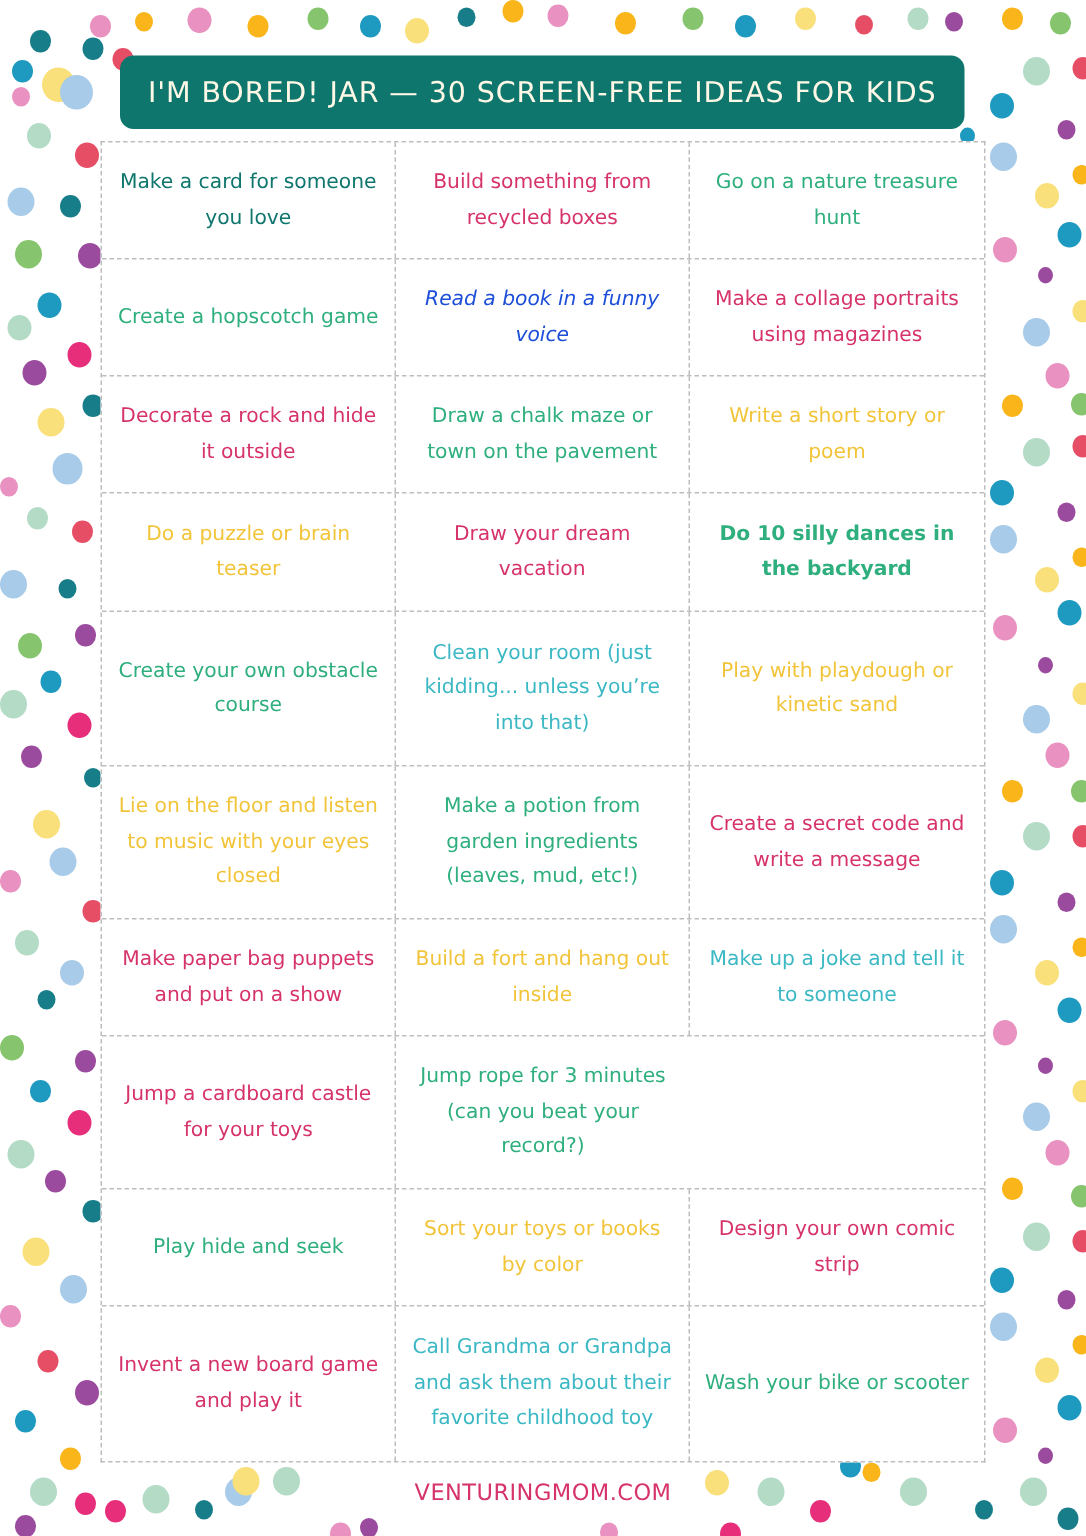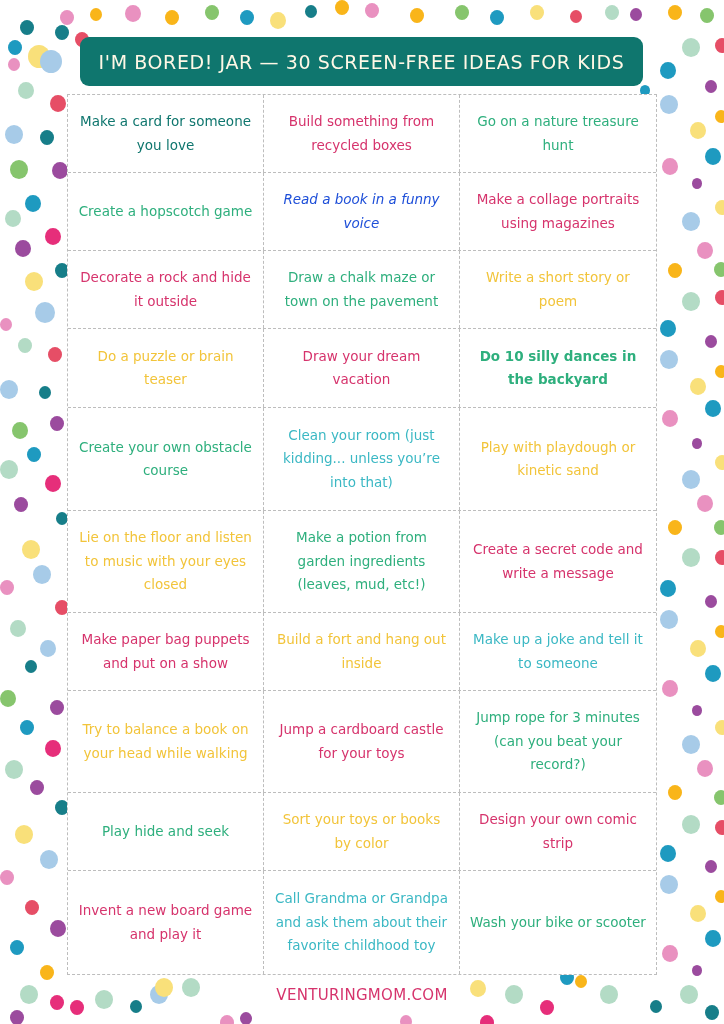--- a/index.html
+++ b/index.html
@@ -273,23 +273,20 @@
       </div>
       <div class="cell">
         <span style="color: rgb(242, 196, 58);">Build a fort and hang out inside</span>
       </div>
       <div class="cell">
         <span style="color: rgb(59, 184, 196);">Make up a joke and tell it to someone</span>
       </div>
     </div>
     <div class="row" style="height: 102px;">
       <div class="cell">
-        <span style="color: rgb(242, 196, 58);">Try to balance a book on your head while walking</span>
-      </div>
-      <div class="cell">
         <span style="color: rgb(214, 51, 108);">Jump a cardboard castle for your toys</span>
       </div>
       <div class="cell">
         <span style="color: rgb(46, 175, 125);">Jump rope for 3 minutes (can you beat your record?)</span>
       </div>
     </div>
     <div class="row" style="height: 78px;">
       <div class="cell">
         <span style="color: rgb(46, 175, 125);">Play hide and seek</span>
       </div>

